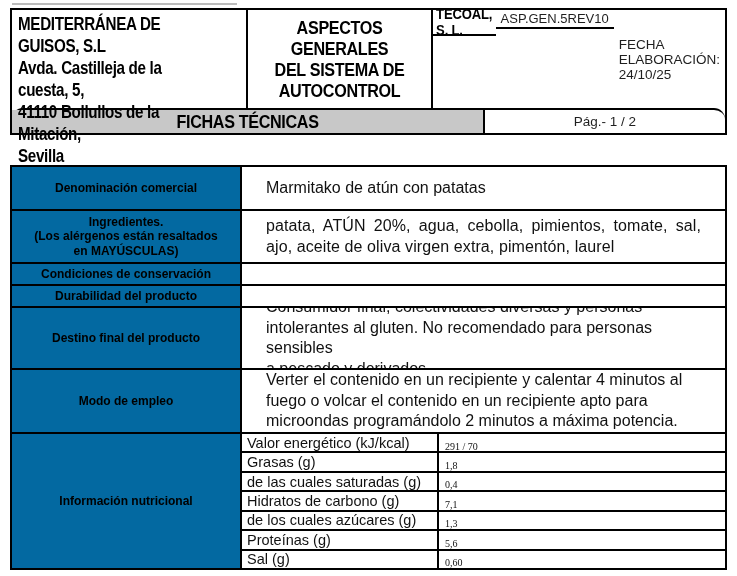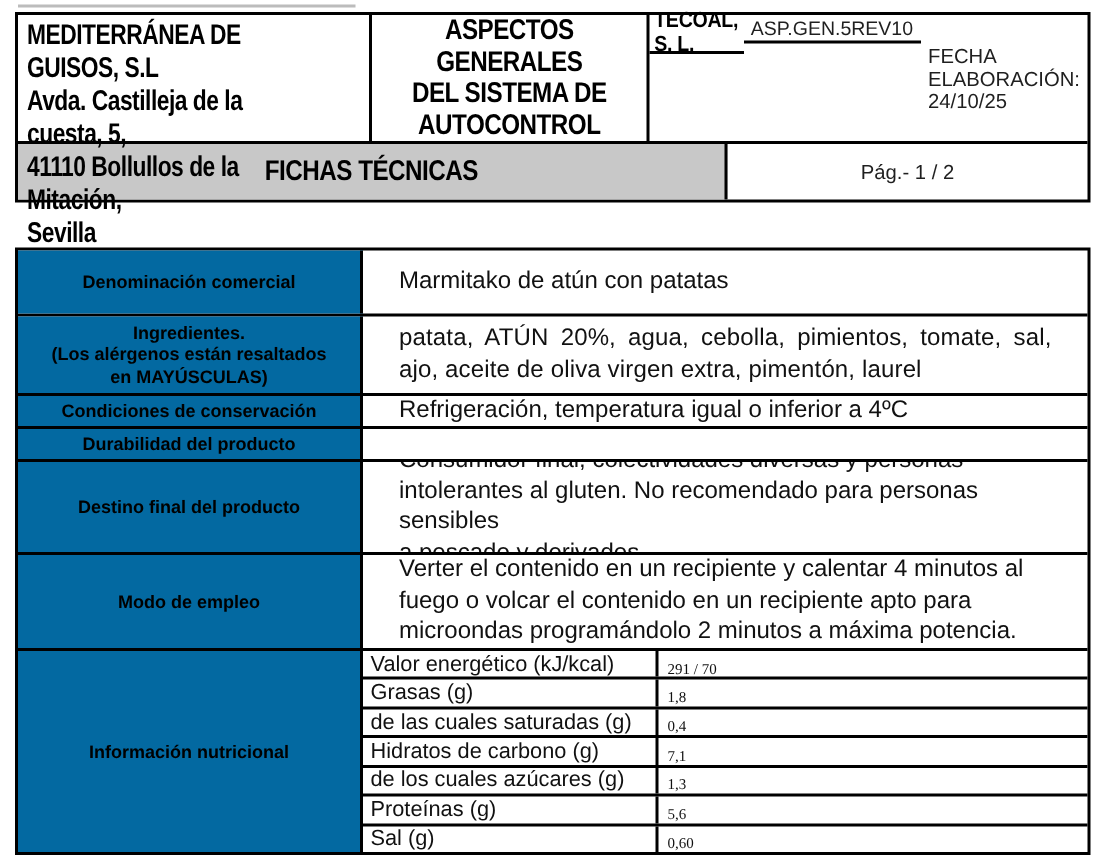--- a/index.html
+++ b/index.html
@@ -82,21 +82,21 @@
     font-size: 13px;
     color: #1f1f1f;
   }
   .fecharow {
     flex: 1;
     display: flex; align-items: center;
     padding: 0 5px;
     font-size: 13.5px;
     color: #1f1f1f;
   }
-  .header-bottom { height: 39px; border-top: 2px solid #000; display: flex; }
+  .header-bottom { height: 25px; border-top: 2px solid #000; display: flex; border-radius: 11px; }
   .fichas {
     width: 473px;
     border-right: 2px solid #000;
     background: #c8c8c8;
     display: flex; align-items: center; justify-content: center;
   }
   .fichas .cond {
     font-weight: bold;
     font-size: 19px;
     letter-spacing: -0.4px;
@@ -223,23 +223,20 @@
       <div class="flabel">Ingredientes.
 (Los alérgenos están resaltados
 en MAYÚSCULAS)</div>
       <div class="fvalue">
         <span class="jtext">patata, ATÚN 20%, agua, cebolla, pimientos, tomate, sal, ajo, aceite de oliva virgen extra, pimentón, laurel</span>
       </div>
     </div>
 
     <div class="frow" style="height:22px">
       <div class="flabel">Condiciones de conservación</div>
-      <div class="fvalue">
-        <span>Refrigeración, temperatura igual o inferior a 4ºC</span>
-      </div>
     </div>
 
     <div class="frow" style="height:22px">
       <div class="flabel">Durabilidad del producto</div>
     </div>
 
     <div class="frow" style="height:62px">
       <div class="flabel">Destino final del producto</div>
       <div class="fvalue">
         <span class="ptext">Consumidor final, colectividades diversas y personas

